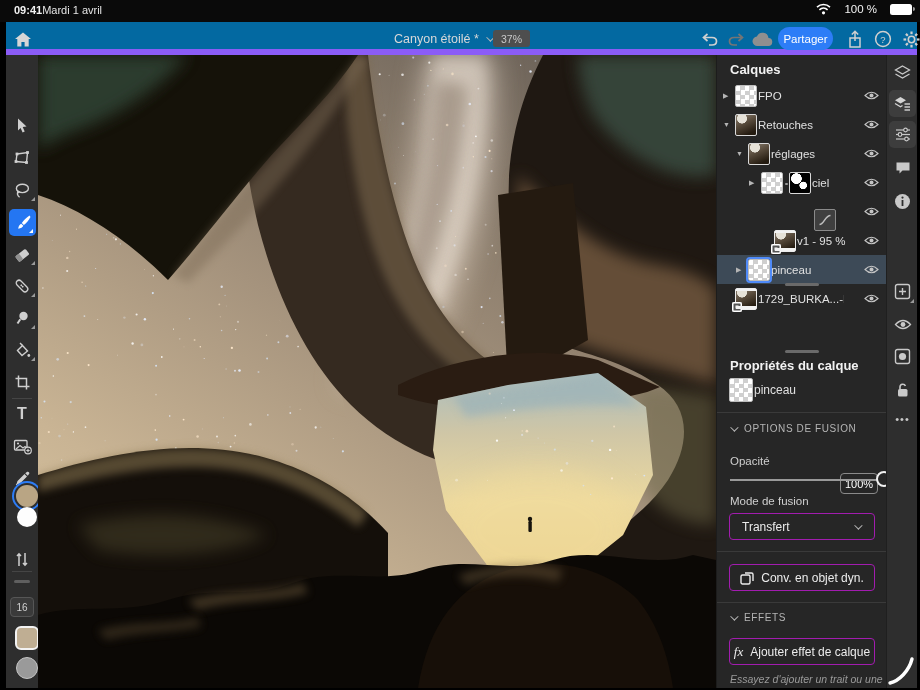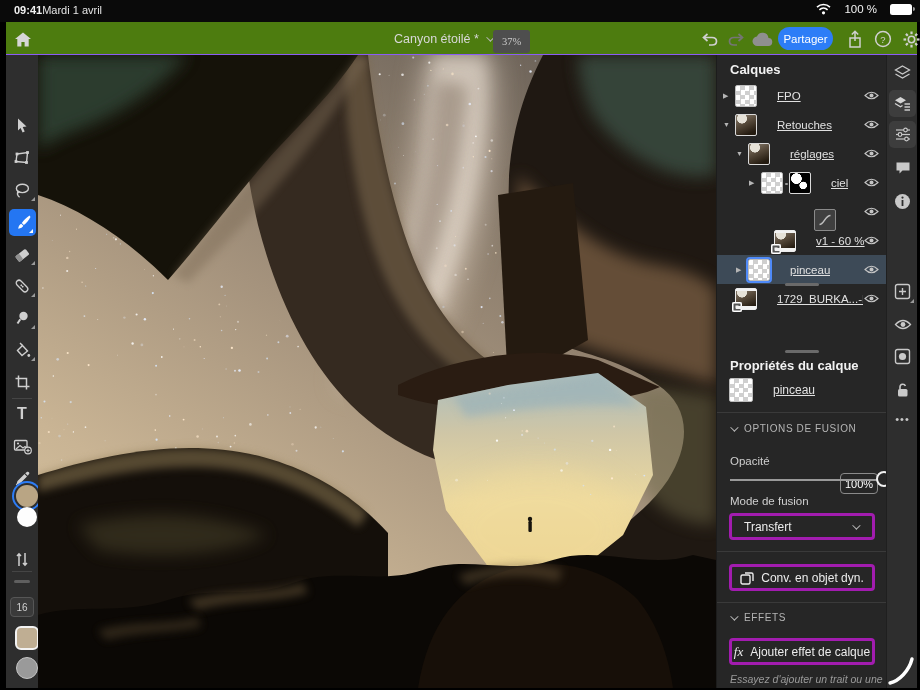--- a/index.html
+++ b/index.html
@@ -10,29 +10,29 @@
   
   .statusbar { position:absolute; left:0; top:0; width:920px; height:22px; background:#0a0a0a;
                color:#f2f2f2; font-size:11px; }
   .sb-left { position:absolute; left:14px; top:4px; display:flex; font-weight:bold; }
   .sb-right { position:absolute; right:8px; top:3px; display:flex; align-items:center; gap:13px; }
   .battery { width:22px; height:11px; background:#fff; border-radius:2.5px; position:relative; }
   .battery::after { content:""; position:absolute; right:-3px; top:3.2px; width:2px; height:4.5px;
                     background:#9a9a9a; border-radius:0 2px 2px 0; }
 
   
-  .topbar { position:absolute; left:6px; top:22px; width:911px; height:33px; background:#4d7c0f;
-            border-bottom:1px solid #8b5cf6; }
+  .topbar { position:absolute; left:6px; top:22px; width:911px; height:33px; background:#0369a1;
+            border-bottom:6px solid #8b5cf6; }
   .tb-ico { position:absolute; top:6px; width:22px; height:22px; display:flex; align-items:center;
             justify-content:center; }
   .doc-title { position:absolute; left:388px; top:0; height:33px; display:flex; align-items:center;
                gap:7px; color:#d8d8d8; font-size:12.5px; }
-  .zoom-badge { position:absolute; left:487px; top:8px; width:37px; height:23px; background:#4e4e4e;
+  .zoom-badge { position:absolute; left:487px; top:8px; width:37px; height:17px; background:#4e4e4e;
                 border-radius:3px; color:#c9c9c9; font-size:10.5px; display:flex; align-items:center;
-                justify-content:center;font-family:Liberation Serif, serif; }
+                justify-content:center; }
   .share-btn { position:absolute; left:772px; top:5px; width:55px; height:23px; background:var(--accent);
                border-radius:12px; color:#fff; font-size:11.5px; display:flex; align-items:center;
                justify-content:center; }
   .chev { display:inline-block; width:6px; height:6px; border-right:1.5px solid #b8b8b8;
           border-bottom:1.5px solid #b8b8b8; transform:rotate(45deg) translateY(-2px); }
 
   
   .tools { position:absolute; left:6px; top:55px; width:32px; height:633px; background:#2e2e2e; }
   .tool { position:absolute; left:0; width:32px; height:28px; display:flex; align-items:center;
           justify-content:center; }
@@ -82,35 +82,35 @@
                   border-radius:50%; background:#9a9a9a; }
   .adj { background:#3f3f3f; border:1px solid #8a8a8a; display:flex; align-items:center;
          justify-content:center; }
   .smart { border:1px solid #ececec; }
   .smart::before, .smart::after { content:""; position:absolute; left:0; width:100%; height:2.5px;
          background:#f2f2f2; }
   .smart::before { top:0; } .smart::after { bottom:0; }
   .badge { position:absolute; left:-4px; bottom:-3px; width:10px; height:10px; background:#fff;
            border-radius:2px; box-shadow:inset 0 0 0 1.5px #fff, inset 0 0 0 3.5px #555; }
   .th-sel { outline:2px solid #4f8af8; }
-  .lname { margin-left:20px; font-size:11.5px; color:#e0e0e0; white-space:nowrap; overflow:hidden;
-           max-width:86px;text-decoration:underline; }
+  .lname { margin-left:1px; font-size:11.5px; color:#e0e0e0; white-space:nowrap; overflow:hidden;
+           max-width:86px; }
   .leye { position:absolute; right:8px; top:9px; width:15px; height:11px; }
   .handle { position:absolute; left:68px; width:34px; height:3px; border-radius:2px; background:#6a6a6a; }
   .pdivider { position:absolute; left:0; width:170px; height:1px; background:#3a3a3a; }
   .sec-head { position:absolute; left:13px; display:flex; align-items:center; gap:8px;
               font-size:10px; letter-spacing:.6px; color:#b5b5b5; }
   .plabel { position:absolute; left:13px; font-size:11.5px; color:#cfcfcf; }
   .val-box { position:absolute; right:8px; width:38px; height:21px; border:1px solid #8a8a8a;
              border-radius:4px; color:#fff; font-size:11px; display:flex; align-items:center;
              justify-content:center; }
   .slider-track { position:absolute; left:13px; width:150px; height:2px; background:#9a9a9a; }
   .slider-knob { position:absolute; left:146px; top:-8px; width:16px; height:16px; border-radius:50%;
                  background:#262626; border:2px solid #f0f0f0; }
-  .select, .pbtn { position:absolute; left:12px; width:146px; height:27px; border:3px solid #a21caf;
+  .select, .pbtn { position:absolute; left:12px; width:146px; height:27px; border:1px solid #a21caf;
             border-radius:4px; display:flex; align-items:center; color:#ececec; font-size:12px; }
   .select span.txt { margin-left:12px; }
   .select .chev { position:absolute; right:14px; }
   .pbtn { justify-content:center; gap:7px; }
   .fx { font-style:italic; font-family:"Liberation Serif", serif; font-size:13px; color:#ececec; }
   .hint { position:absolute; left:13px; font-size:10.5px; font-style:italic; color:#9a9a9a;
           white-space:nowrap; }
 
   
   .rail { position:absolute; left:886px; top:55px; width:31px; height:633px; background:#2e2e2e;
@@ -1054,21 +1054,21 @@
               <path d="M1,5.5 Q7.5,-1 14,5.5 Q7.5,12 1,5.5 Z" stroke="#c4c4c4" stroke-width="1.1" fill="none"></path>
               <circle cx="7.5" cy="5.5" r="2" fill="#c4c4c4"></circle>
             </svg>
           </span>
         </div>
         <div class="lrow" style="padding-left: 45px;">
           <span class="tri"></span>
           <span class="th photo smart">
             <span class="badge"></span>
           </span>
-          <span class="lname">v1 - 60 %</span>
+          <span class="lname">v1 - 95 %</span>
           <span class="leye">
             <svg width="15" height="11" viewBox="0 0 15 11">
               <path d="M1,5.5 Q7.5,-1 14,5.5 Q7.5,12 1,5.5 Z" stroke="#c4c4c4" stroke-width="1.1" fill="none"></path>
               <circle cx="7.5" cy="5.5" r="2" fill="#c4c4c4"></circle>
             </svg>
           </span>
         </div>
         <div class="lrow sel" style="padding-left: 19px;">
           <span class="tri">▶</span>
           <span class="th checker th-sel"></span>

